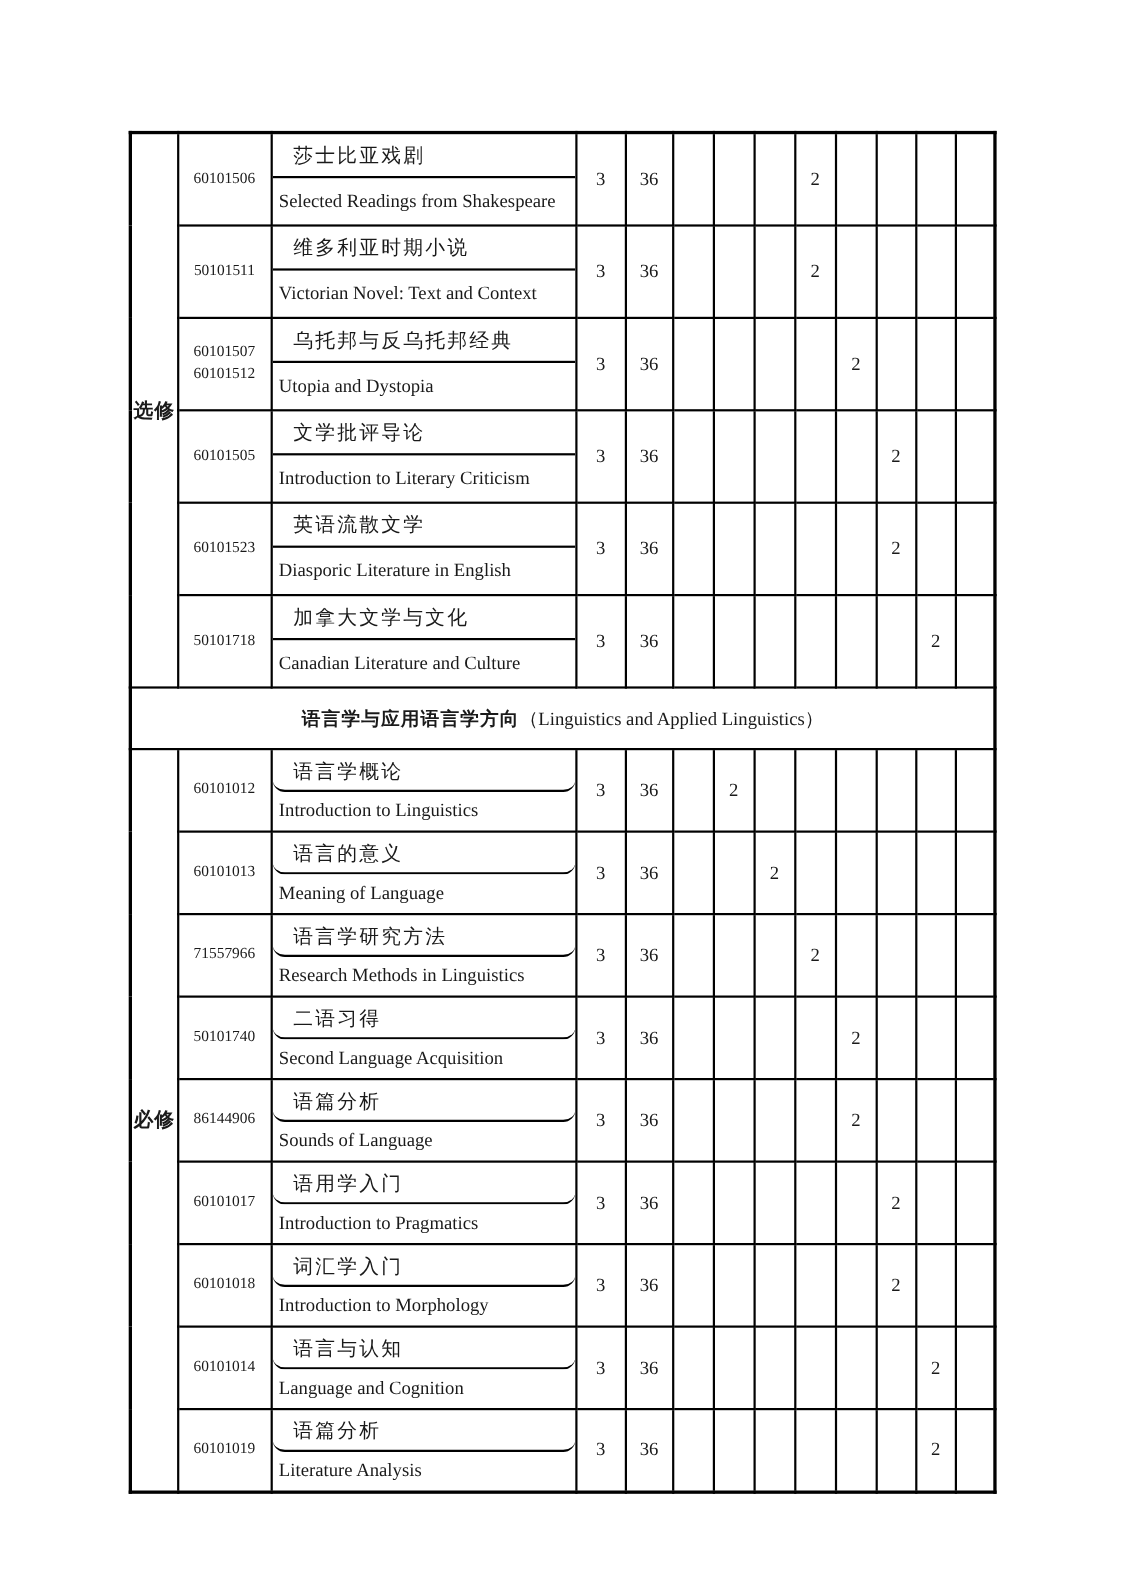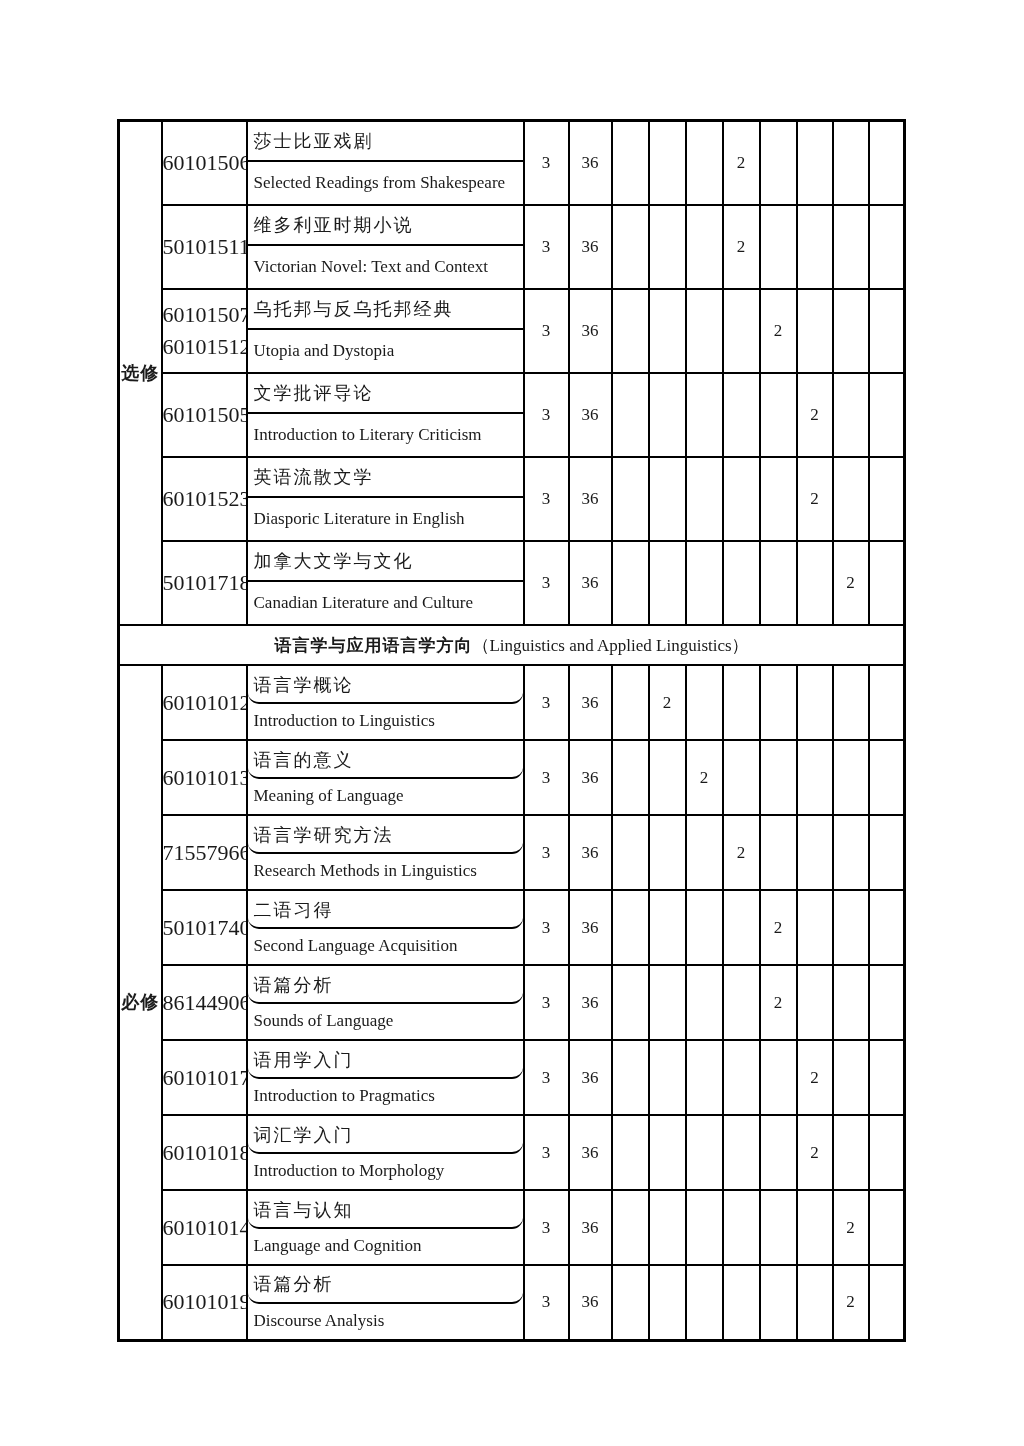--- a/index.html
+++ b/index.html
@@ -23,37 +23,37 @@
     border: 3px solid #000;
   }
   .curriculum td {
     border: 2px solid #000;
     padding: 0;
     vertical-align: middle;
     overflow: hidden;
   }
   tr.sec-a { height: 80px; }
   tr.sec-b { height: 75px; }
-  tr.header-row { height: 40px; }
+  tr.header-row { height: 56px; }
 
   .cat-cell {
     text-align: center;
     font-family: "Liberation Sans", "DejaVu Sans", sans-serif;
     font-weight: 700;
     font-size: 18px;
     letter-spacing: 1px;
     margin-top: 36px;
   }
-  .code-cell { text-align: center; font-size: 22px; }
+  .code-cell { text-align: center; font-size: 14px; }
   .code-line { line-height: 1.45; }
 
   .name-cell { vertical-align: top; }
   .name-zh {
     border-bottom: 2px solid #000;
-    padding-left: 6px;
+    padding-left: 19px;
     font-size: 18px;
     letter-spacing: 2px;
     display: flex;
     align-items: center;
   }
   .name-en {
     padding-left: 6px;
     font-size: 17px;
     display: flex;
     align-items: center;
@@ -366,21 +366,21 @@
           <td class="sem-cell"></td>
           <td class="sem-cell">2</td>
           <td class="sem-cell"></td>
         </tr>
         <tr class="course-row sec-b">
           <td class="code-cell">
             <div class="code-line">60101019</div>
           </td>
           <td class="name-cell">
             <div class="name-zh">语篇分析</div>
-            <div class="name-en">Discourse Analysis</div>
+            <div class="name-en">Literature Analysis</div>
           </td>
           <td class="num-cell">3</td>
           <td class="num-cell">36</td>
           <td class="sem-cell"></td>
           <td class="sem-cell"></td>
           <td class="sem-cell"></td>
           <td class="sem-cell"></td>
           <td class="sem-cell"></td>
           <td class="sem-cell"></td>
           <td class="sem-cell">2</td>

